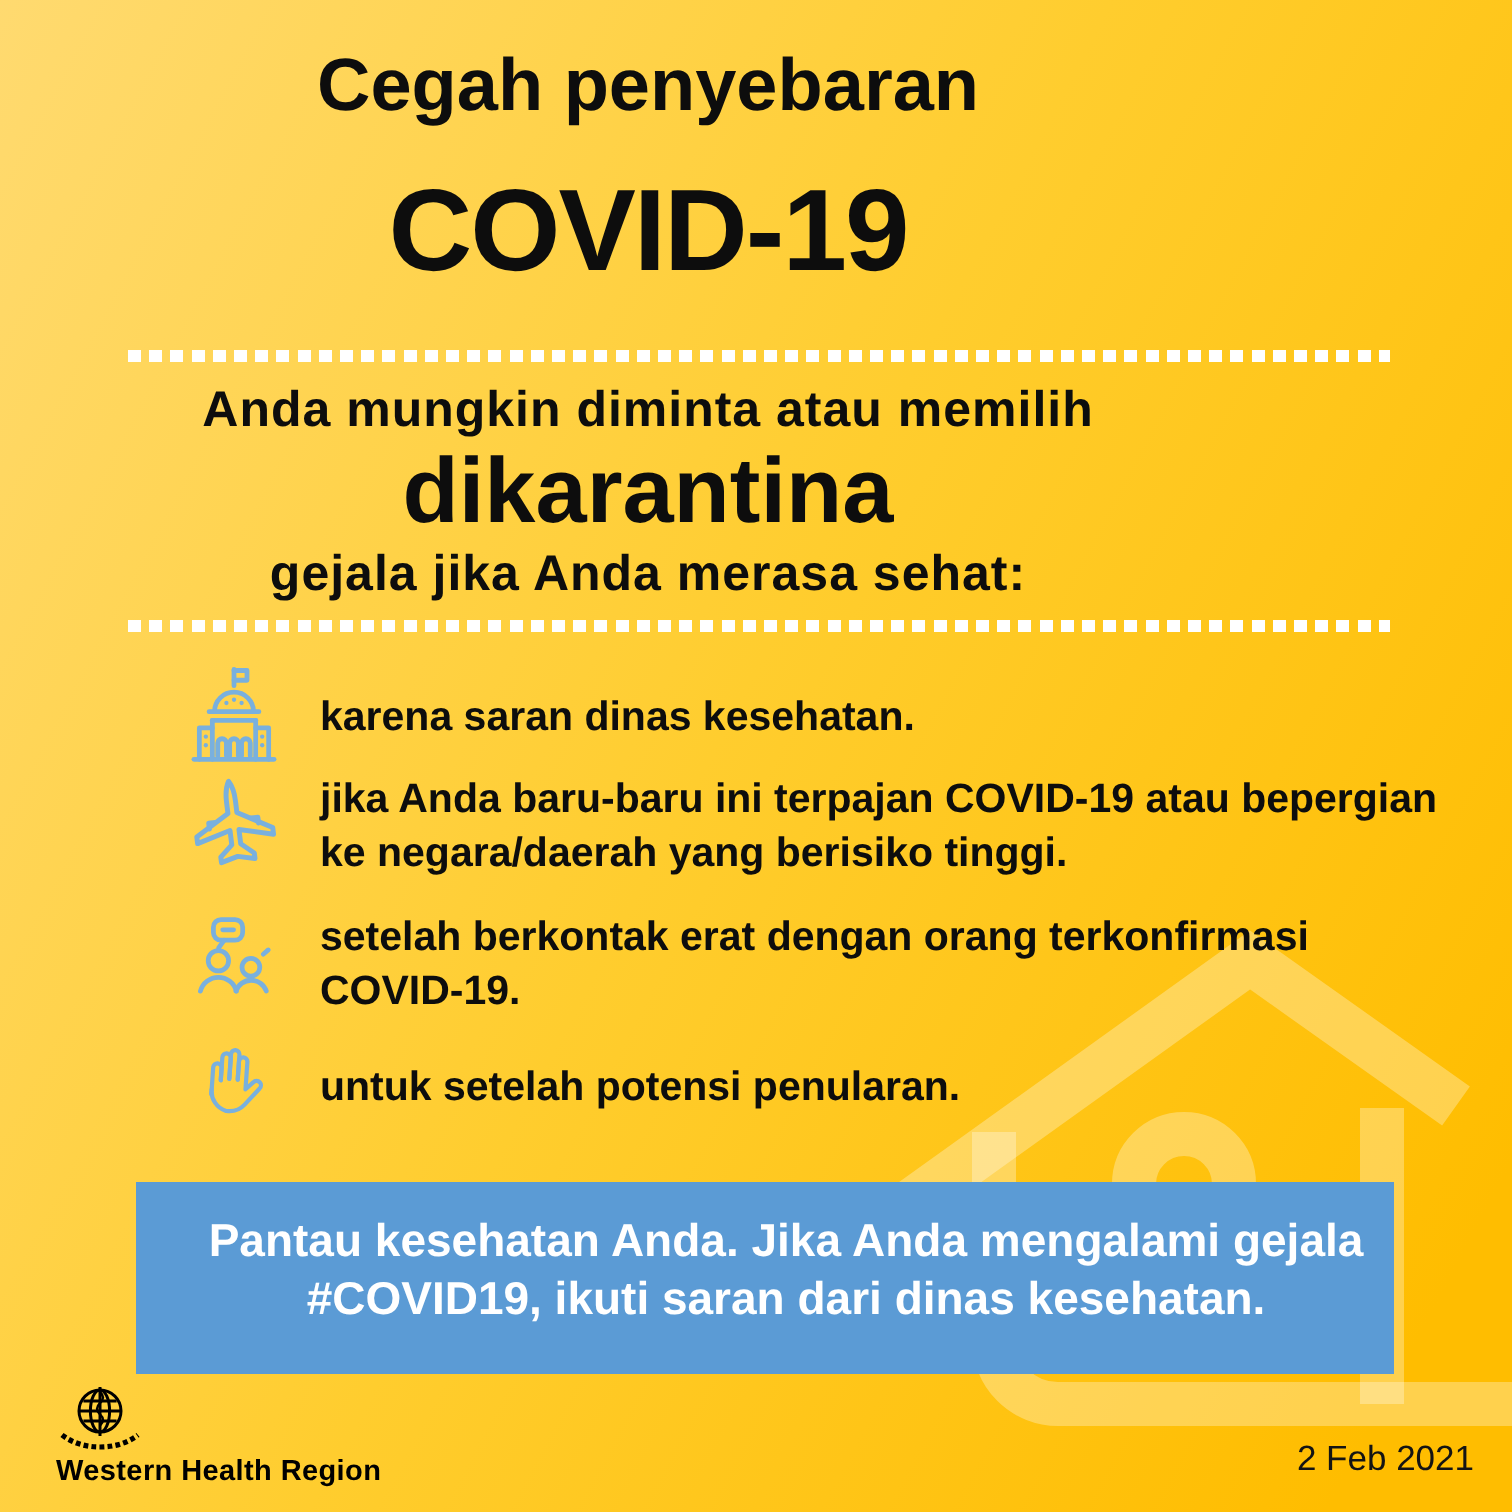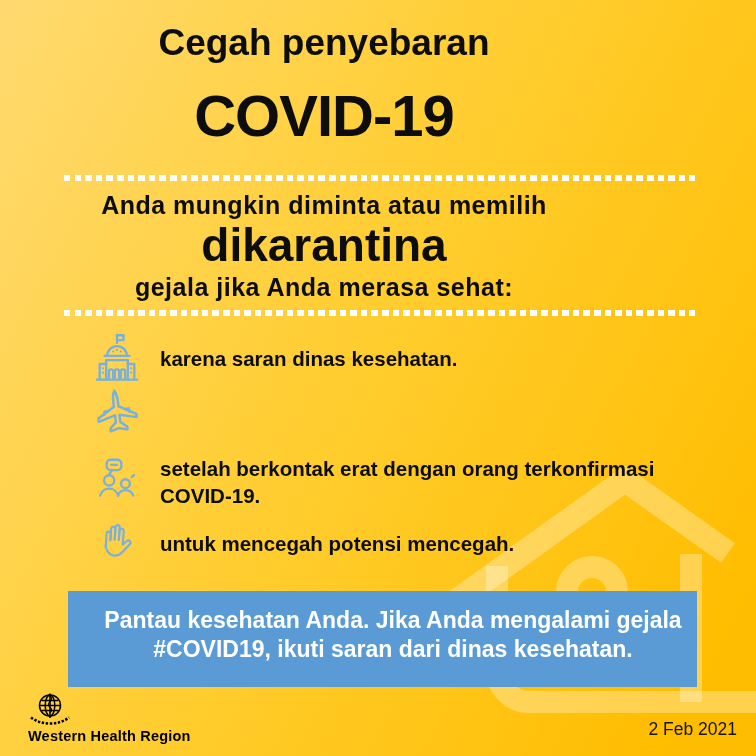--- a/index.html
+++ b/index.html
@@ -106,20 +106,24 @@
 
     <div class="item i2">
       <div class="icon-box">
         <svg width="54" height="56" viewBox="0 0 48 48">
           <g class="icon-stroke" transform="rotate(-7 24 24)">
             <path d="M24,4 C22.5,6.5 22,9.5 22,13 V18.2 L7,26.8 V29.8 L22,25.8 V32.2 L16.5,37 V39.5 L24,37.6 L31.5,39.5 V37 L26,32.2 V25.8 L41,29.8 V26.8 L26,18.2 V13 C26,9.5 25.5,6.5 24,4 Z"></path>
             <path d="M13,24 v-2.6 h3 M35,24 v-2.6 h-3"></path>
           </g>
         </svg>
       </div>
+      <div class="txt">
+        <div>jika Anda baru-baru ini terpajan COVID-19 atau bepergian</div>
+          <div>ke negara/daerah yang berisiko tinggi.</div>
+      </div>
     </div>
 
     <div class="item i3">
       <div class="icon-box">
         <svg width="52" height="54" viewBox="0 0 48 48">
           <g class="icon-stroke">
             <rect x="14.5" y="3.5" width="13.5" height="9.5" rx="3.5"></rect>
             <path d="M18.8,8.2 h5"></path>
             <path d="M19.5,13 l-2.6,3.6"></path>
             <circle cx="16.8" cy="22.5" r="4.7"></circle>
@@ -141,21 +145,21 @@
         <svg width="46" height="46" viewBox="0 0 48 48">
           <g class="icon-stroke" transform="rotate(4 24 24)">
             <path d="M12.5,29 V15 a2.2,2.2 0 0 1 4.4,0 v6.5"></path>
             <path d="M16.9,21.5 V9.5 a2.2,2.2 0 0 1 4.4,0 V20.5"></path>
             <path d="M21.3,20.5 V7.5 a2.2,2.2 0 0 1 4.4,0 V20.5"></path>
             <path d="M25.7,20.5 V11 a2.2,2.2 0 0 1 4.4,0 v14.3 l3.9,-4 a2.3,2.3 0 0 1 3.4,3.1 l-7.2,8.9 a10.8,10.8 0 0 1 -8.4,4 h-1 A10.8,10.8 0 0 1 12.5,26.5 v2.5"></path>
           </g>
         </svg>
       </div>
       <div class="txt">
-        <div>untuk mencegah potensi mencegah.</div>
+        <div>untuk setelah potensi penularan.</div>
           <div></div>
       </div>
     </div>
 
     <div class="callout">
       <div>Pantau kesehatan Anda. Jika Anda mengalami gejala</div>
       <div>#COVID19, ikuti saran dari dinas kesehatan.</div>
     </div>
 
     <div class="who-block">

